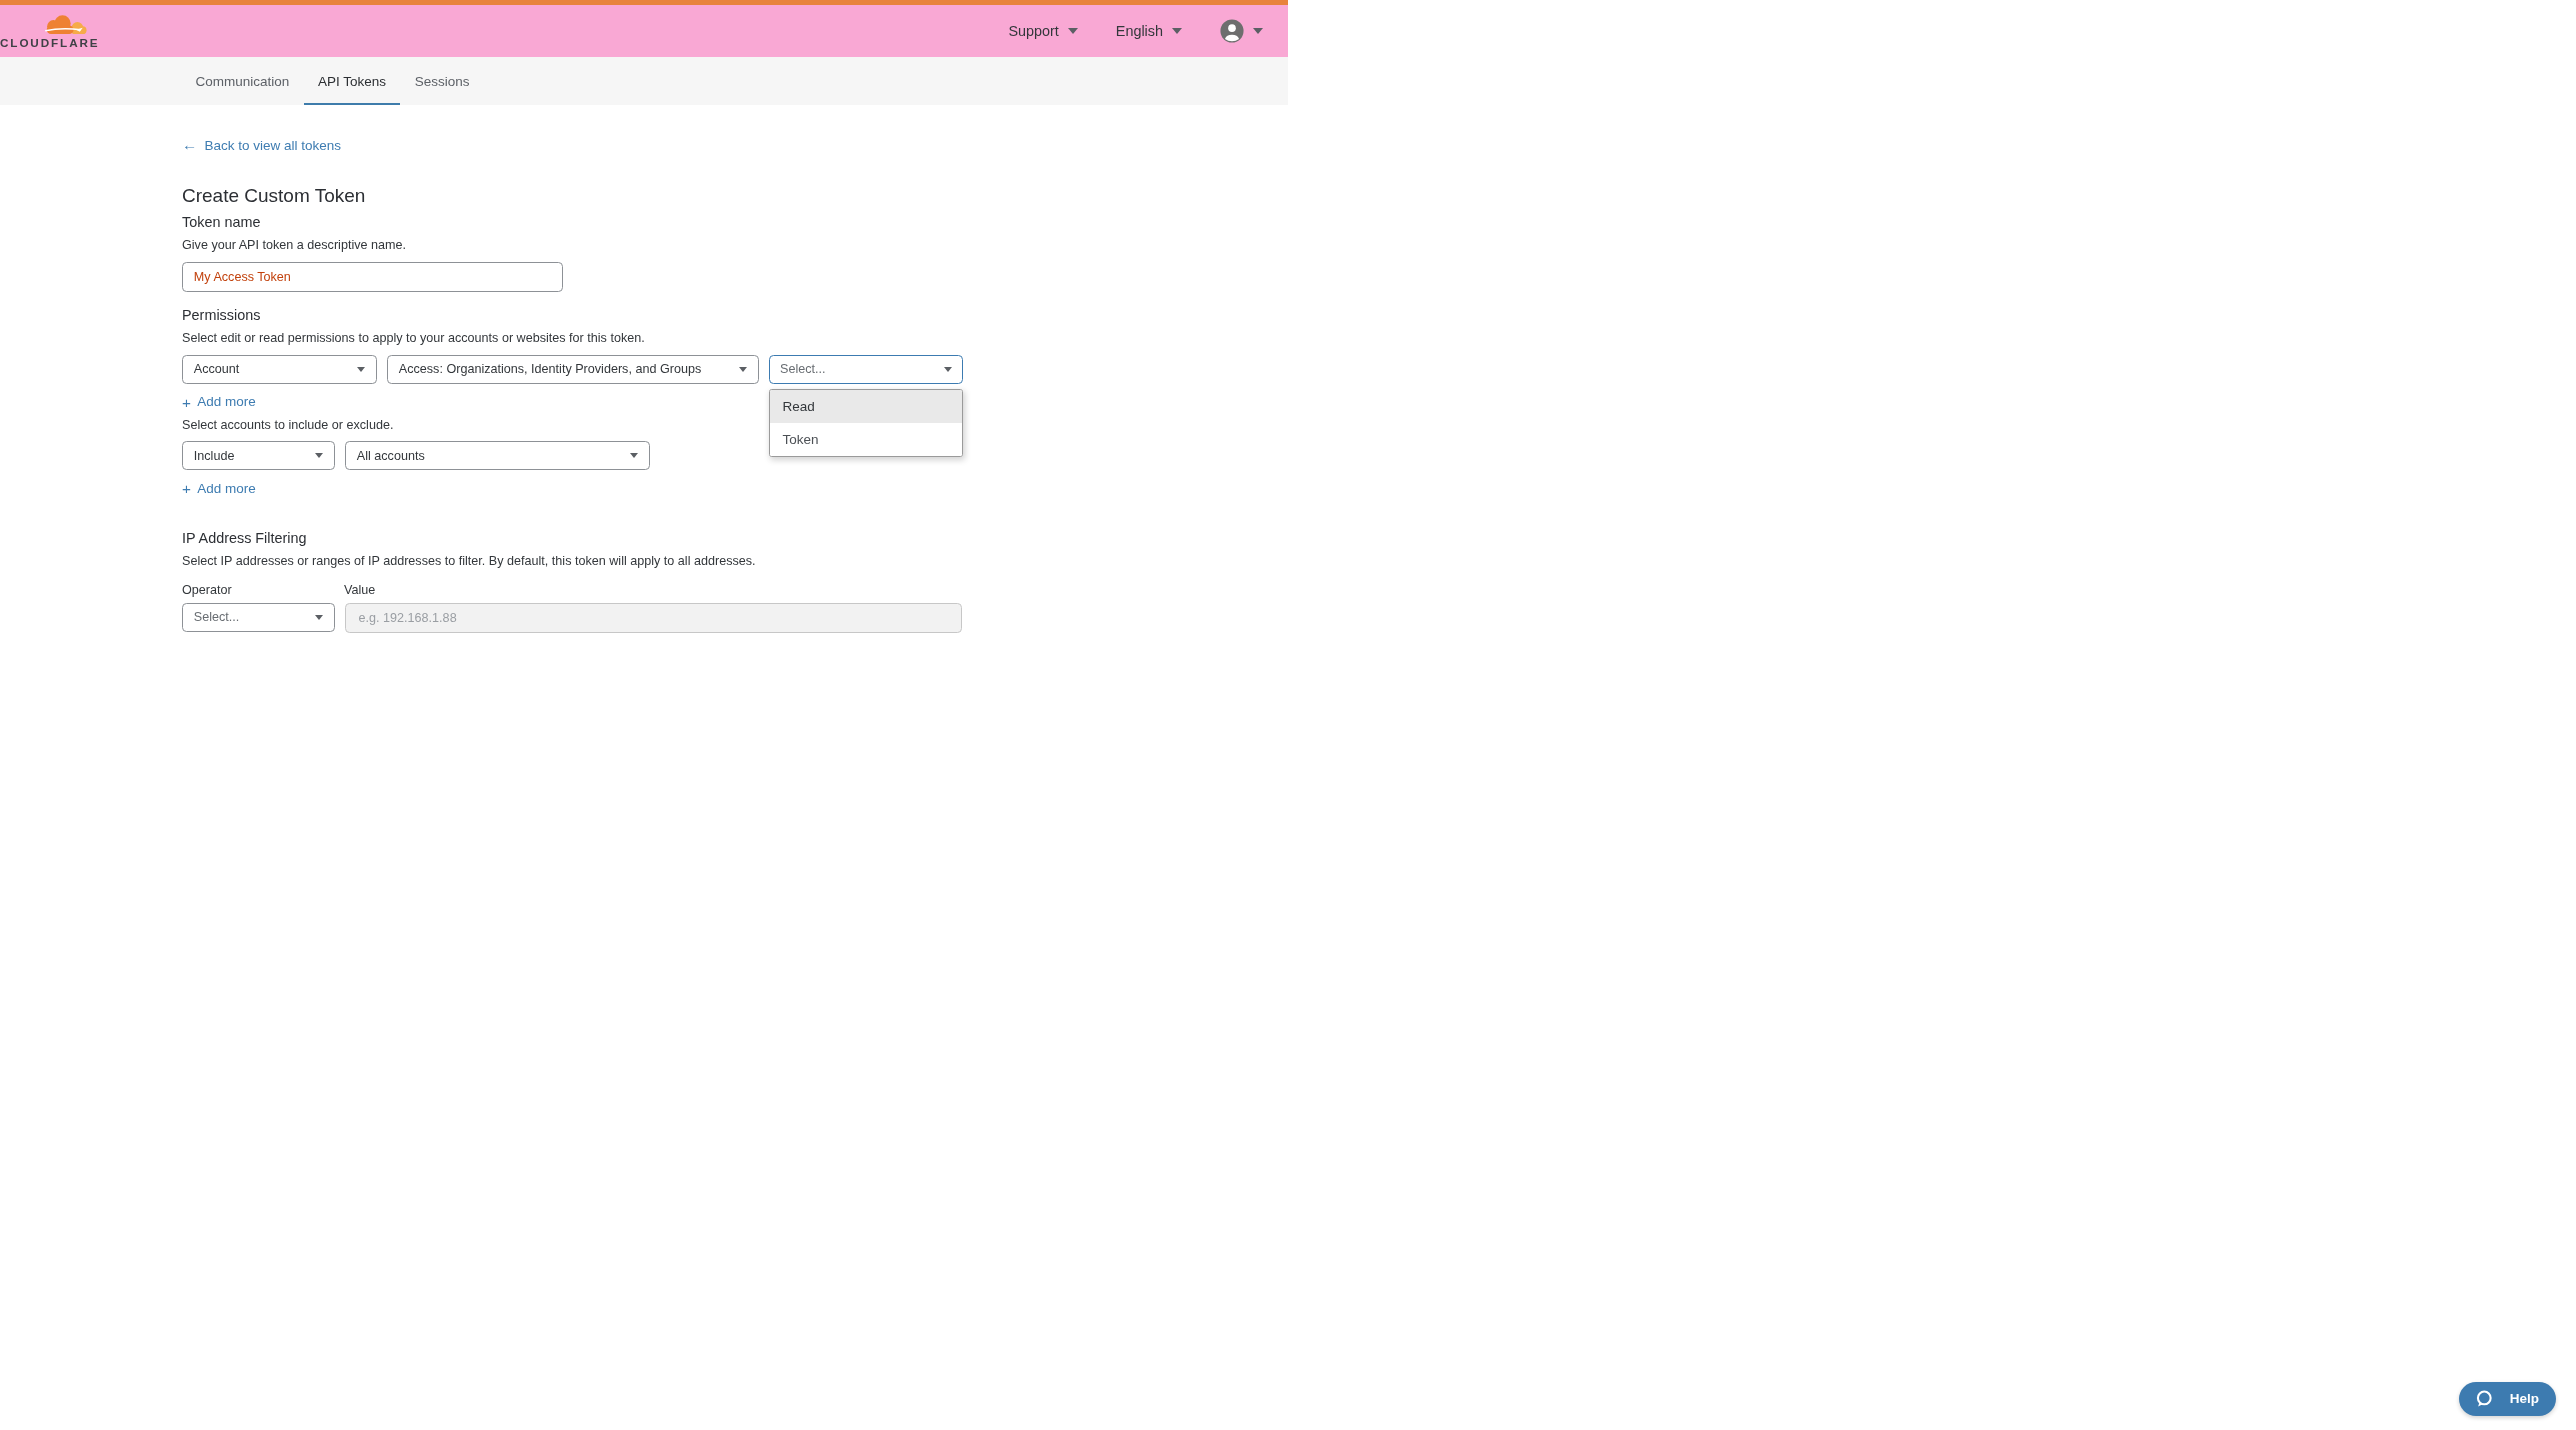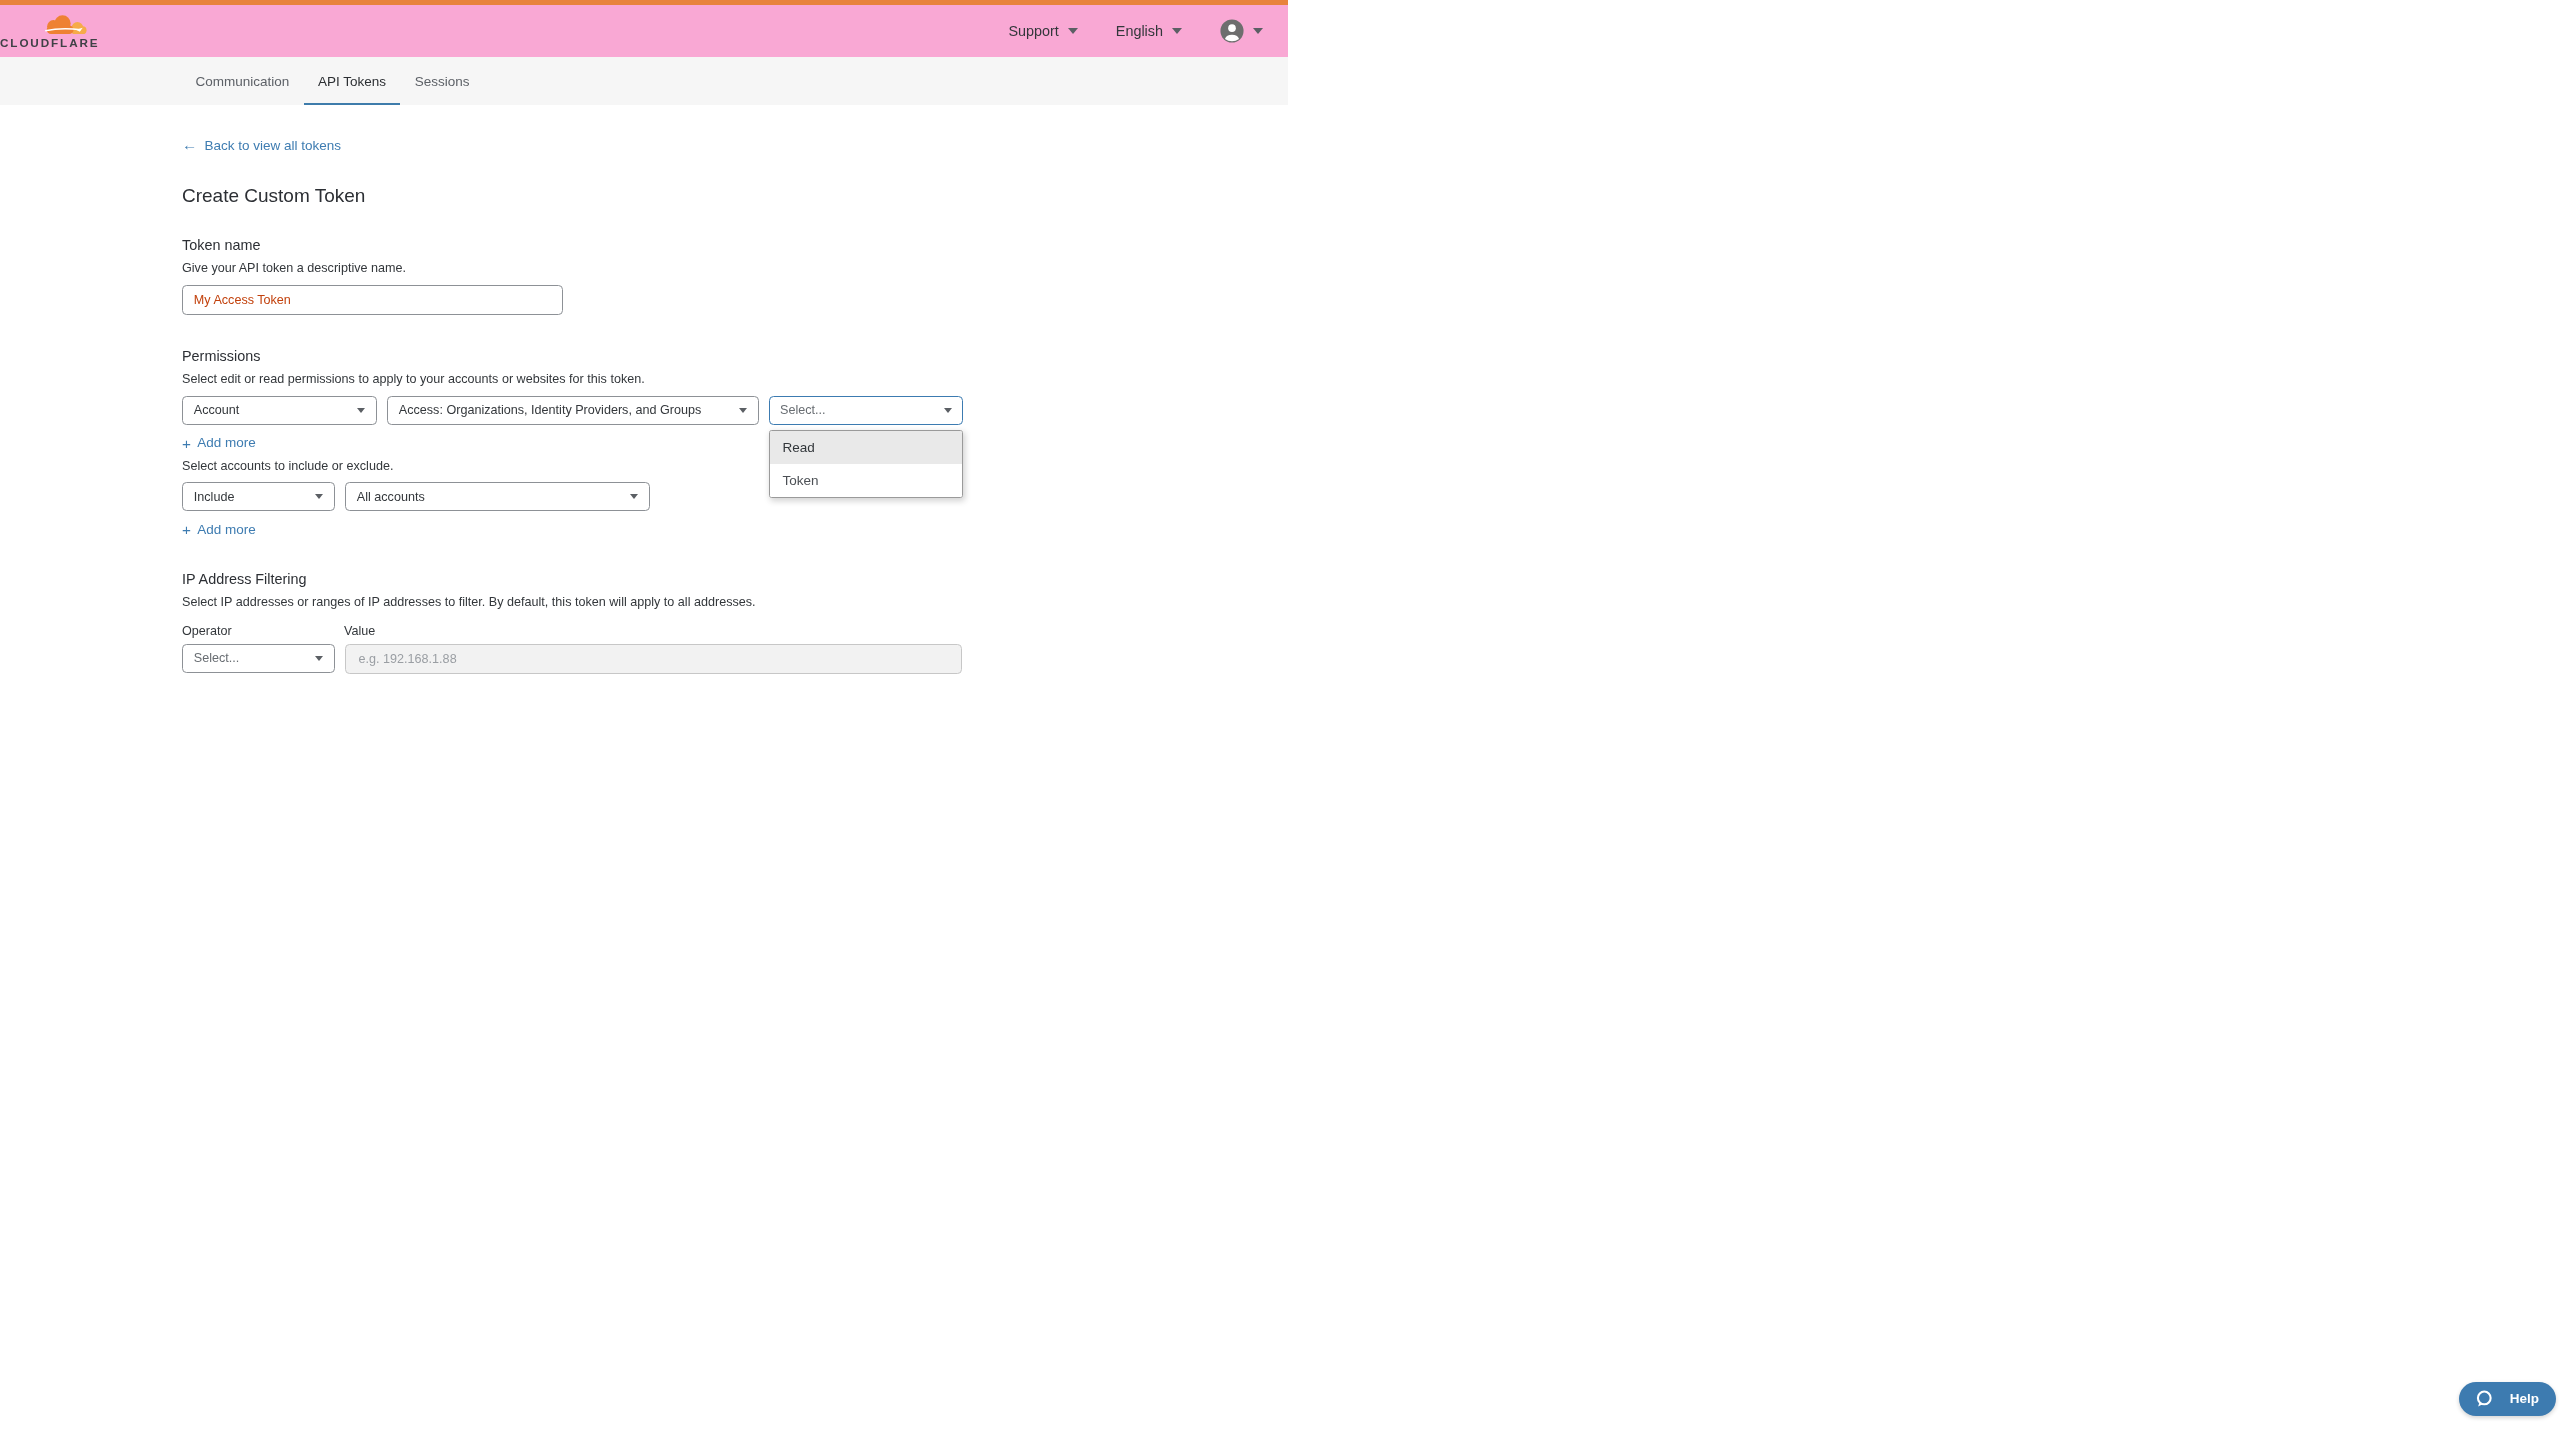--- a/index.html
+++ b/index.html
@@ -63,29 +63,29 @@
   .page-title {
     margin-top: 30.5px; font-size: 19px; font-weight: 400; color: #2c2f34;
     line-height: 23px;
   }
 
   .section-heading {
     font-size: 14.4px; font-weight: 400; color: #2c2f34; line-height: 18px;
   }
   .section-desc { font-size: 12.6px; color: #33373b; line-height: 15.3px; margin-top: 7.2px; }
 
-  .tokenname-heading { margin-top: 29px; }
+  .tokenname-heading { margin-top: 6px; }
   .text-input {
     margin-top: 8px; width: 381px; height: 30.5px;
     border: 0.9px solid #8d9196; border-radius: 4.5px;
     padding: 0 10.8px; font-size: 12.6px; color: #c2410c;
     font-family: "Liberation Sans", sans-serif; background: #fff;
   }
 
-  .permissions-heading { margin-top: 32px; }
+  .permissions-heading { margin-top: 14px; }
   .controls-row { display: flex; gap: 10px; margin-top: 8px; position: relative; }
 
   .select-wrap { position: relative; }
   .select {
     display: flex; align-items: center; justify-content: space-between;
     height: 29px; padding: 0 10.8px;
     border: 0.9px solid #8d9196; border-radius: 4.5px; background: #fff;
     font-size: 12.6px; color: #33373b; cursor: pointer;
   }
   .select .caret { border-top-color: #5b5f64; margin-left: 10.8px; flex: 0 0 auto; }

